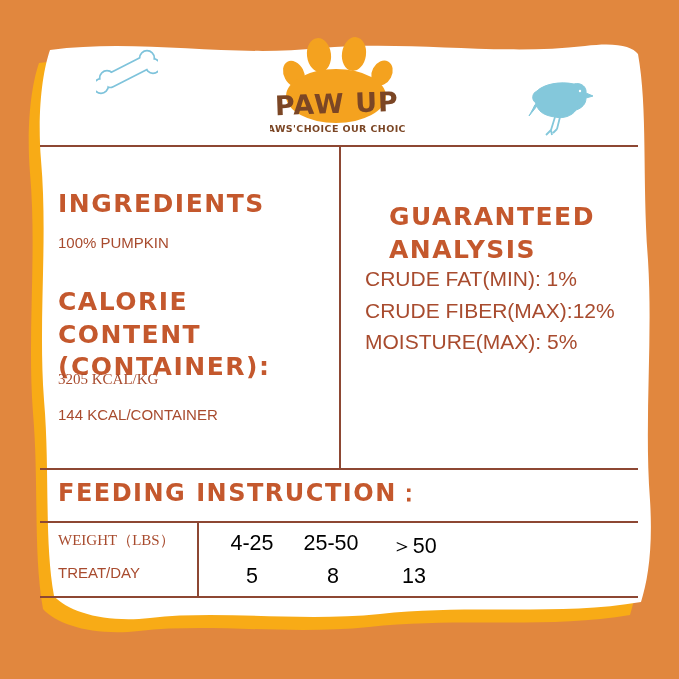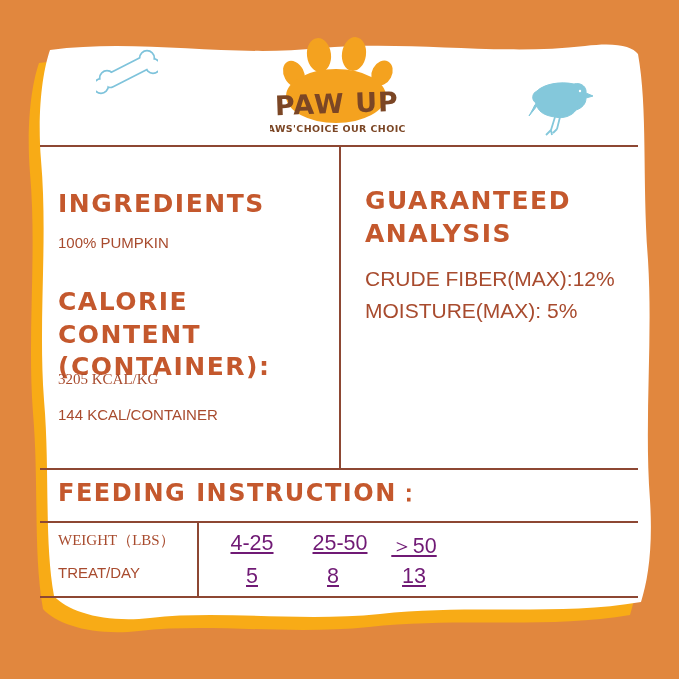--- a/index.html
+++ b/index.html
@@ -12,21 +12,21 @@
   .rule{position:absolute;background:#8d4733;}
 
   
   .head{font-family:"DejaVu Sans",sans-serif;font-weight:bold;color:#c4582d;letter-spacing:1.5px;font-size:25px;line-height:1.3;}
   .body-txt{font-family:"Liberation Sans",sans-serif;color:#a84b2e;font-size:15px;}
 
   .left-col{left:58px;}
   .right-col{left:365px;}
 
   
-  .cell-center{position:absolute;transform:translateX(-50%);color:#701a75;font-size:21.5px;text-decoration:underline;}
+  .cell-center{position:absolute;transform:translateX(-50%);color:#000000;font-size:21.5px;}
 
   .tagline{font-family:"DejaVu Sans",sans-serif;font-weight:bold;}
 </style>
 </head>
 <body>
 
 <div id="stage">
 
   <svg id="torn-bg" viewBox="0 0 679 679" aria-hidden="true">
     <rect x="0" y="0" width="679" height="679" fill="#e1873e"></rect>
@@ -75,39 +75,40 @@
   <div class="abs head left-col" style="top:188px;">INGREDIENTS</div>
   <div class="abs body-txt left-col" style="top:234px;">100% PUMPKIN</div>
 
   <div class="abs head left-col" style="top:286px;width:270px;">
     <span>CALORIE CONTENT</span><br>
     <span>(CONTAINER):</span>
   </div>
   <div class="abs body-txt left-col" style="top:371px;font-family:Liberation Serif, serif;">3205 KCAL/KG</div>
   <div class="abs body-txt left-col" style="top:406px;">144 KCAL/CONTAINER</div>
 
-  <div class="abs head right-col" style="top:185px;width:260px;">
+  <div class="abs head right-col" style="top:201px;width:260px;margin-left:24px;">
     <span>GUARANTEED</span><br>
     <span>ANALYSIS</span>
   </div>
   <div class="abs body-txt right-col" style="top:263px;line-height:31.5px;font-size:21px;">
+    <div>CRUDE FAT(MIN): 1%</div>
     <div>CRUDE FIBER(MAX):12%</div>
     <div>MOISTURE(MAX): 5%</div>
   </div>
 
   <div class="abs head" style="left:58px;top:478px;font-size:24px;">FEEDING INSTRUCTION：</div>
 
   <div class="rule" style="left:40px;top:521px;width:598px;height:2px;"></div>
   <div class="rule" style="left:197px;top:521px;width:2px;height:75px;"></div>
   <div class="rule" style="left:40px;top:596px;width:598px;height:2px;"></div>
 
   <div>
     <div class="abs body-txt" style="left:58px;top:531px;font-family:Liberation Serif, serif;">WEIGHT（LBS）</div>
     <div class="cell-center" style="left:252px;top:531px;">4-25</div>
-    <div class="cell-center" style="left:340px;top:531px;">25-50</div>
+    <div class="cell-center" style="left:331px;top:531px;">25-50</div>
     <div class="cell-center" style="left:414px;top:531px;">＞50</div>
   </div>
 
   <div>
     <div class="abs body-txt" style="left:58px;top:564px;">TREAT/DAY</div>
     <div class="cell-center" style="left:252px;top:564px;">5</div>
     <div class="cell-center" style="left:333px;top:564px;">8</div>
     <div class="cell-center" style="left:414px;top:564px;">13</div>
   </div>
 

